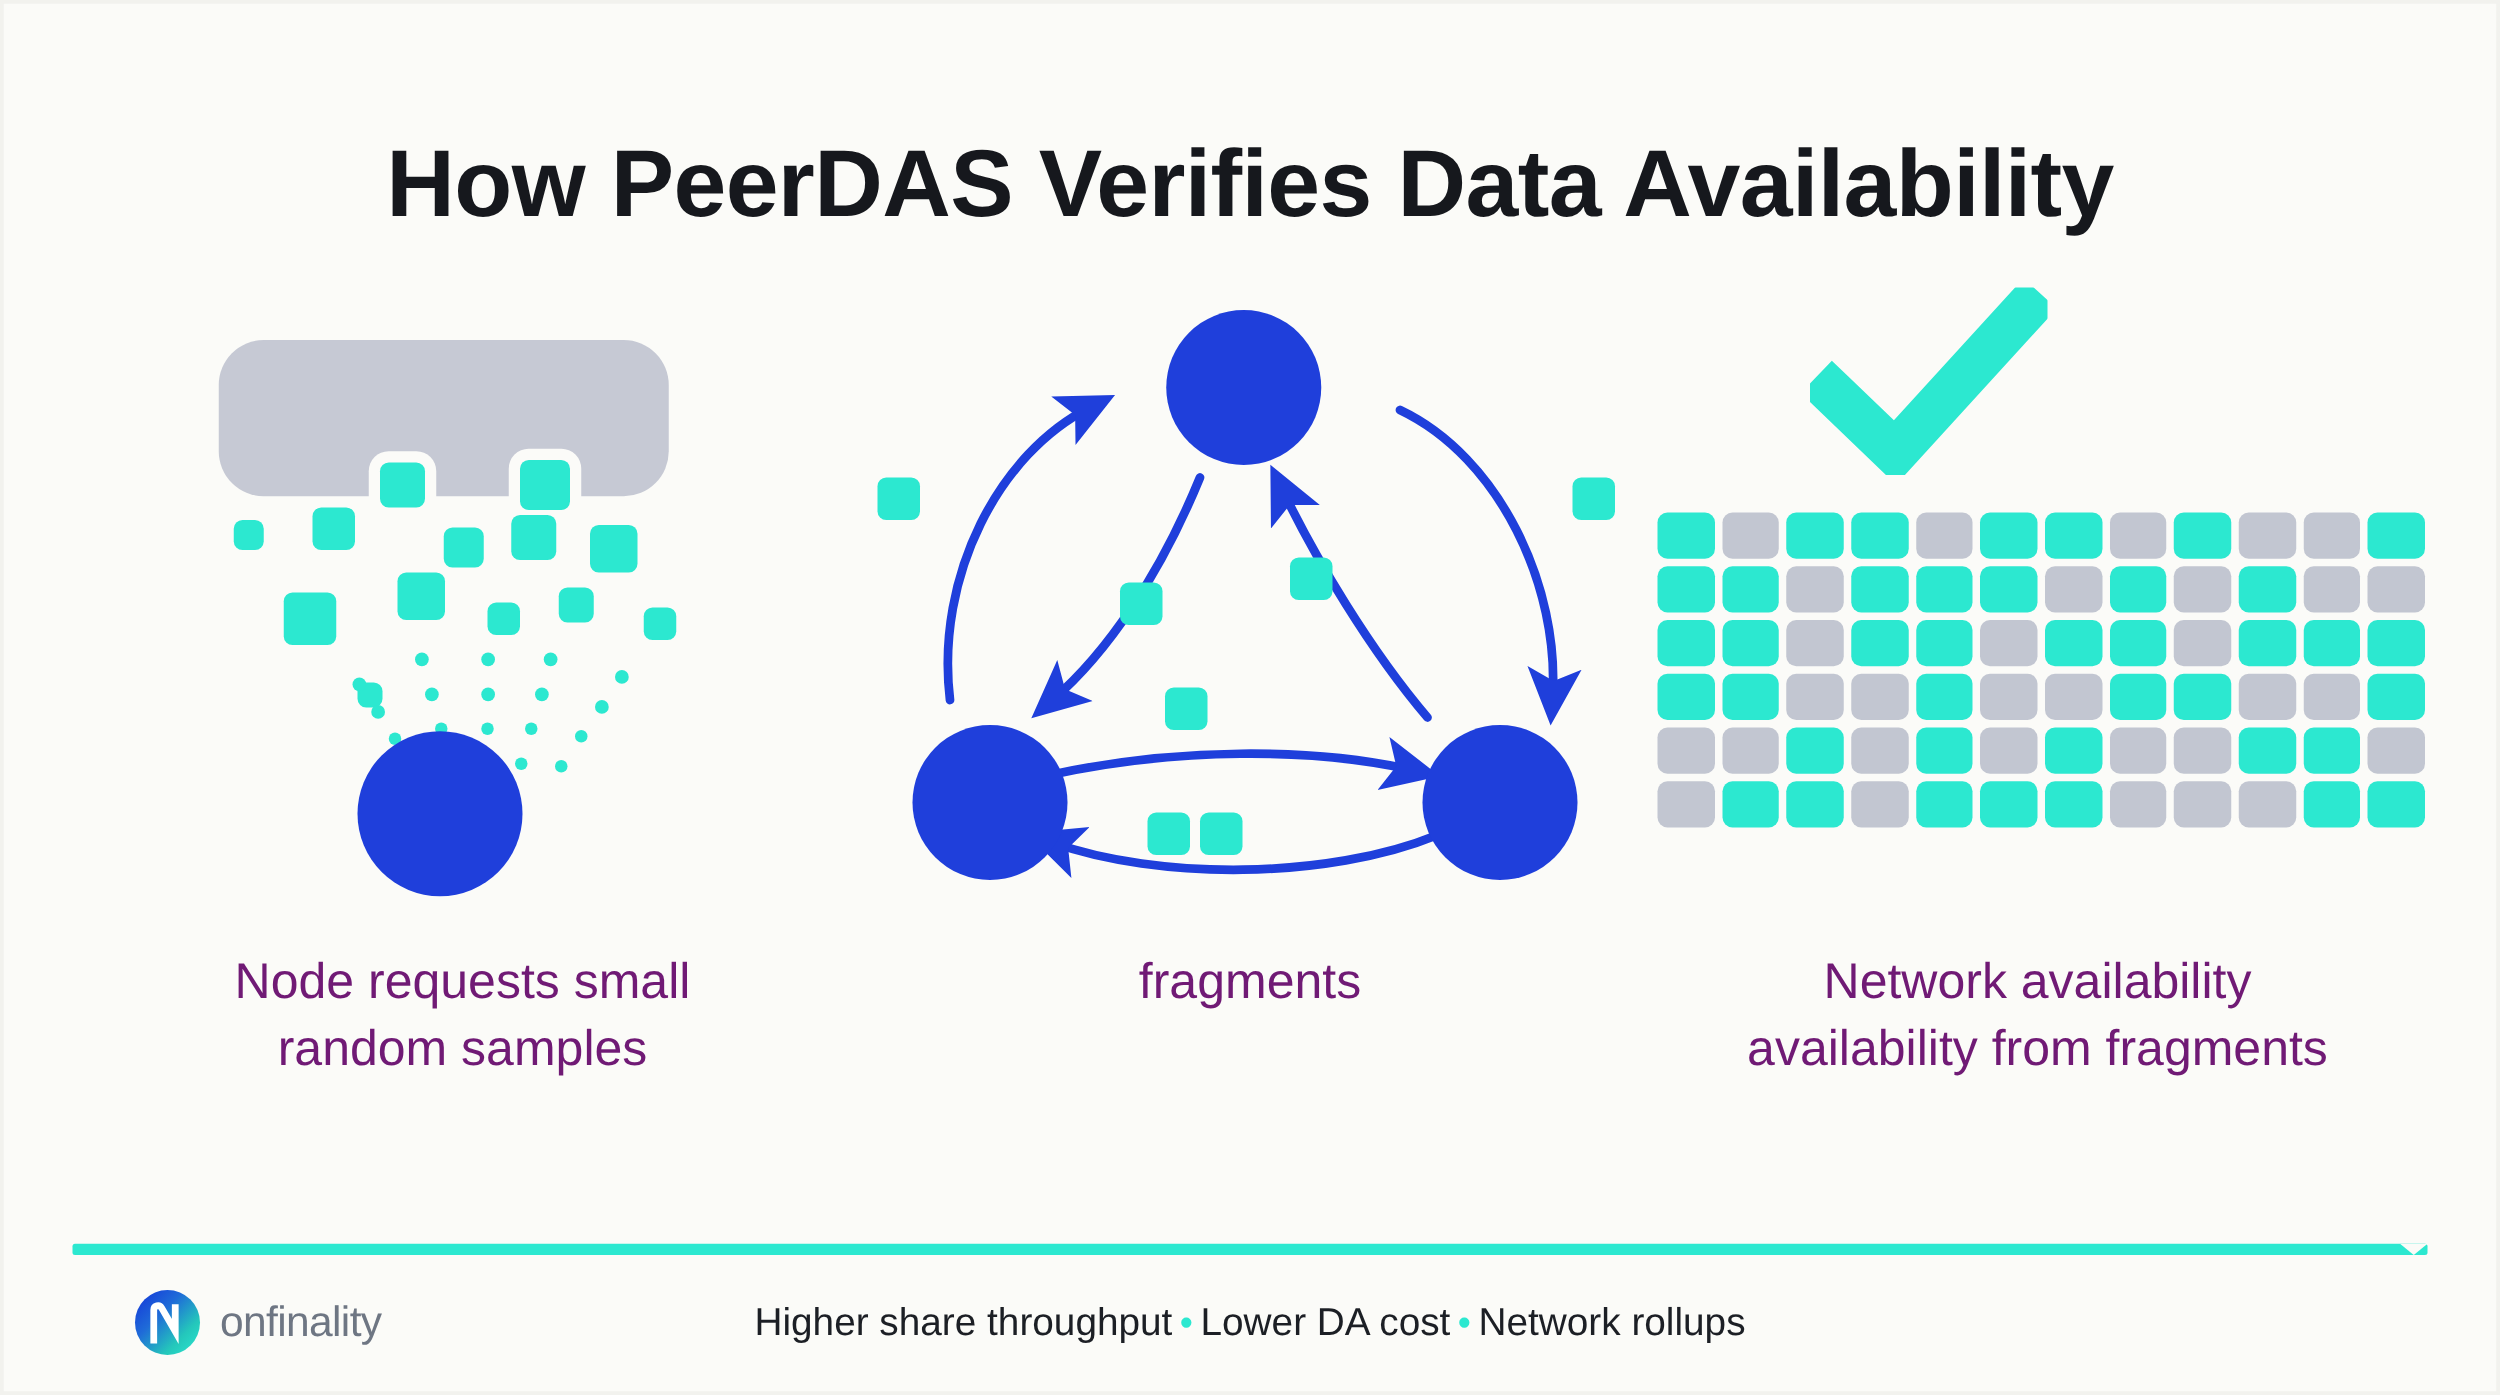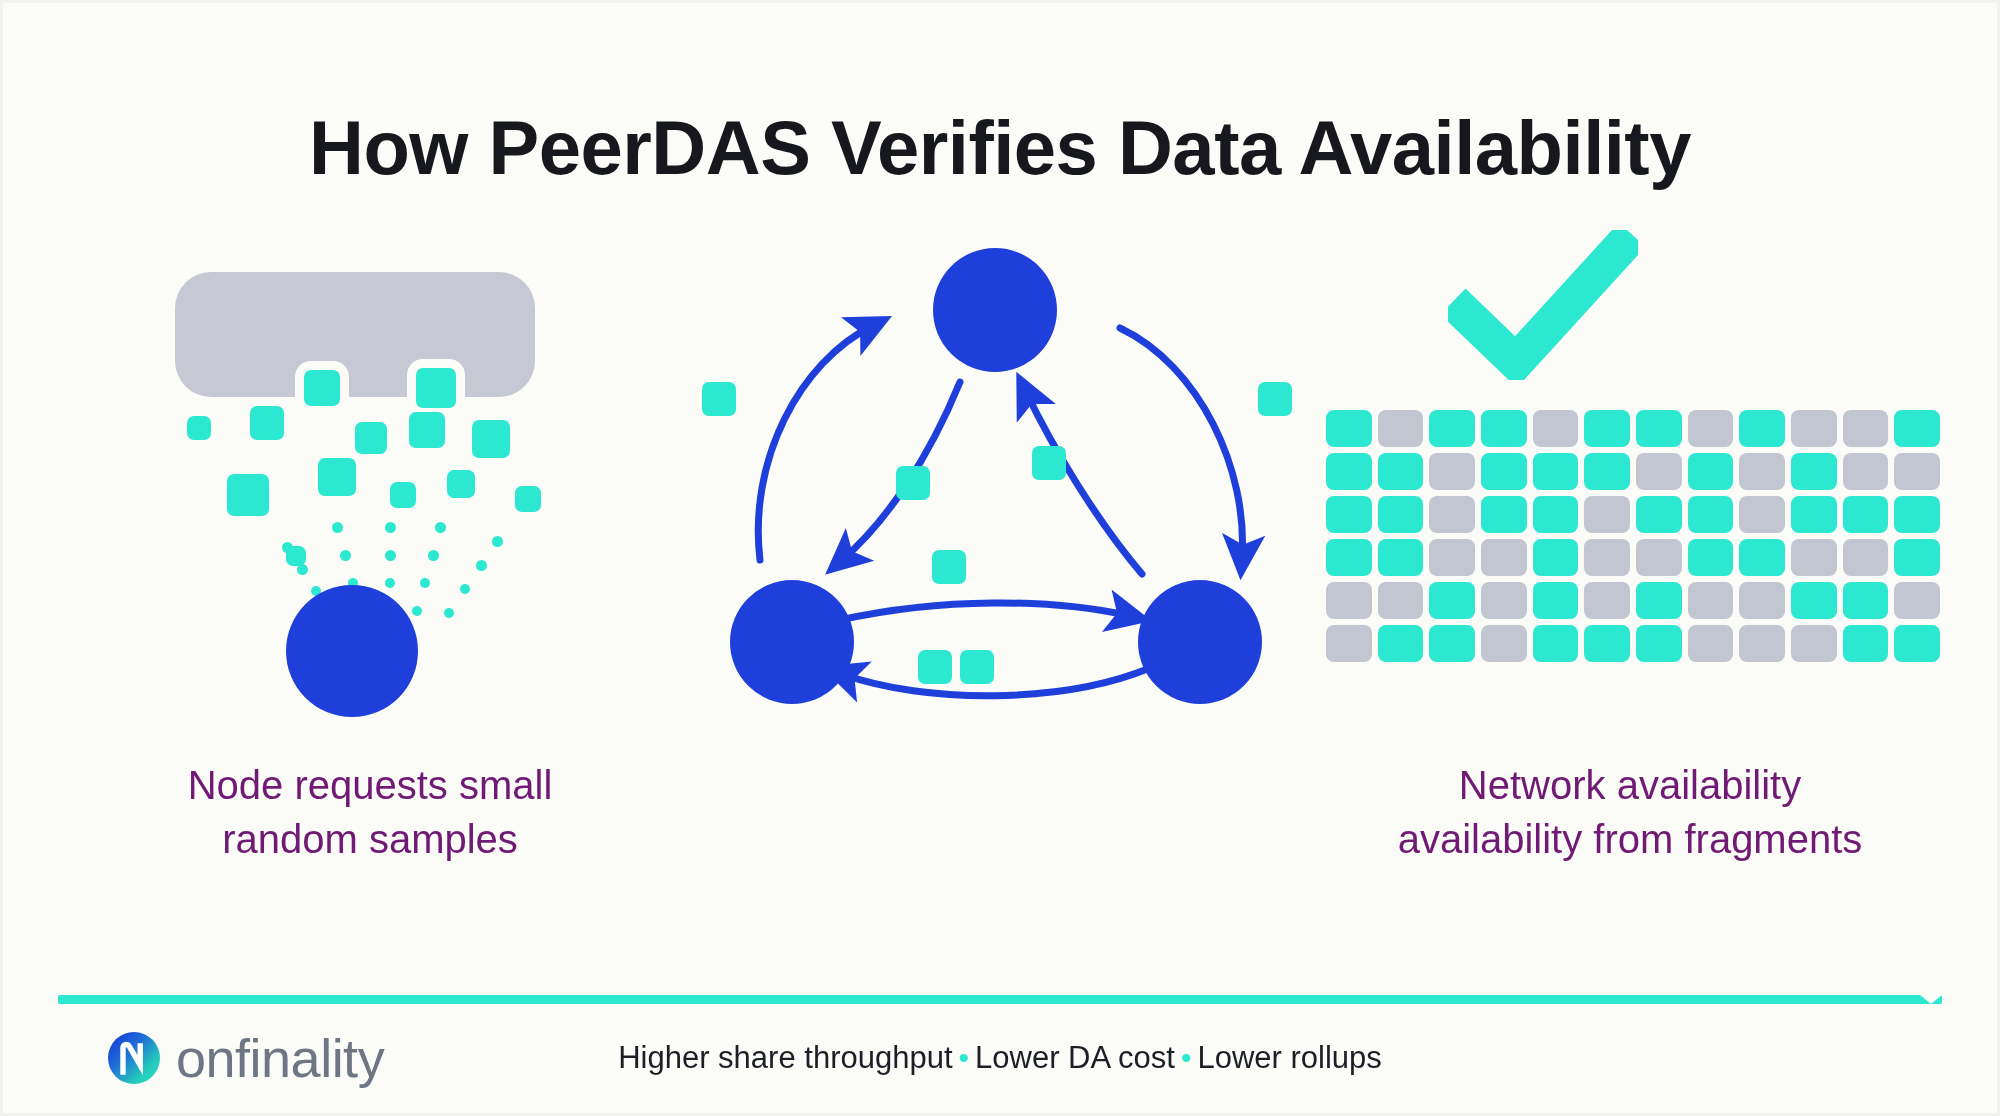--- a/index.html
+++ b/index.html
@@ -175,21 +175,21 @@
   #logo-mark {
     width: 52px;
     height: 52px;
     border-radius: 50%;
     background: linear-gradient(135deg, #1333d9 0%, #1f6bd8 38%, #24c7bb 72%, #2ce8d0 100%);
     position: relative;
     flex: 0 0 auto;
   }
   #logo-mark svg { position: absolute; left: 0; top: 0; }
   #logo-word {
-    font-size: 54px;
+    font-size: 34px;
     line-height: 46px;
     color: #6e7683;
     letter-spacing: -0.5px;
     font-weight: 400;
   }
   #tagline {
     position: absolute;
     left: 0;
     top: 8px;
     width: 2000px;
@@ -297,20 +297,21 @@
         <rect x="568" y="152" width="34" height="34" rx="7" fill="#2ce8d0"></rect>
         <rect x="206" y="236" width="34" height="34" rx="7" fill="#2ce8d0"></rect>
         <rect x="342" y="216" width="34" height="34" rx="7" fill="#2ce8d0"></rect>
         <rect x="242" y="320" width="34" height="34" rx="7" fill="#2ce8d0"></rect>
         <rect x="228" y="420" width="34" height="34" rx="7" fill="#2ce8d0"></rect>
         <rect x="270" y="420" width="34" height="34" rx="7" fill="#2ce8d0"></rect>
       </svg>
     </div>
 
     <div class="caption">
+      <div>fragments</div>
     </div>
   </div>
 
   <div class="panel" id="panel-3">
     <div class="art">
       <svg id="check-svg" viewBox="0 0 190 150">
         <path d="M 18 84 L 68 132 L 172 18" fill="none" stroke="#2ce8d0" stroke-width="36" stroke-linecap="square" stroke-linejoin="miter"></path>
       </svg>
 
       <div id="grid">
@@ -400,16 +401,16 @@
   <div id="footer">
     <div id="logo">
       <span id="logo-mark">
         <svg width="52" height="52" viewBox="0 0 52 52">
           <path d="M15 40 L15 16 C15 12.4 19.6 11.4 21.3 14.3 L32.2 33.2 L32.2 14" fill="none" stroke="#ffffff" stroke-width="5.4" stroke-linecap="square"></path>
         </svg>
       </span>
       <span id="logo-word">onfinality</span>
     </div>
 
-    <div id="tagline"><span>Higher share throughput</span><span class="bullet">•</span><span>Lower DA cost</span><span class="bullet">•</span><span>Lower rollups</span></div>
+    <div id="tagline"><span>Higher share throughput</span><span class="bullet">•</span><span>Lower DA cost</span><span class="bullet">•</span><span>Network rollups</span></div>
   </div>
 
 </div>
 
 </body></html>

